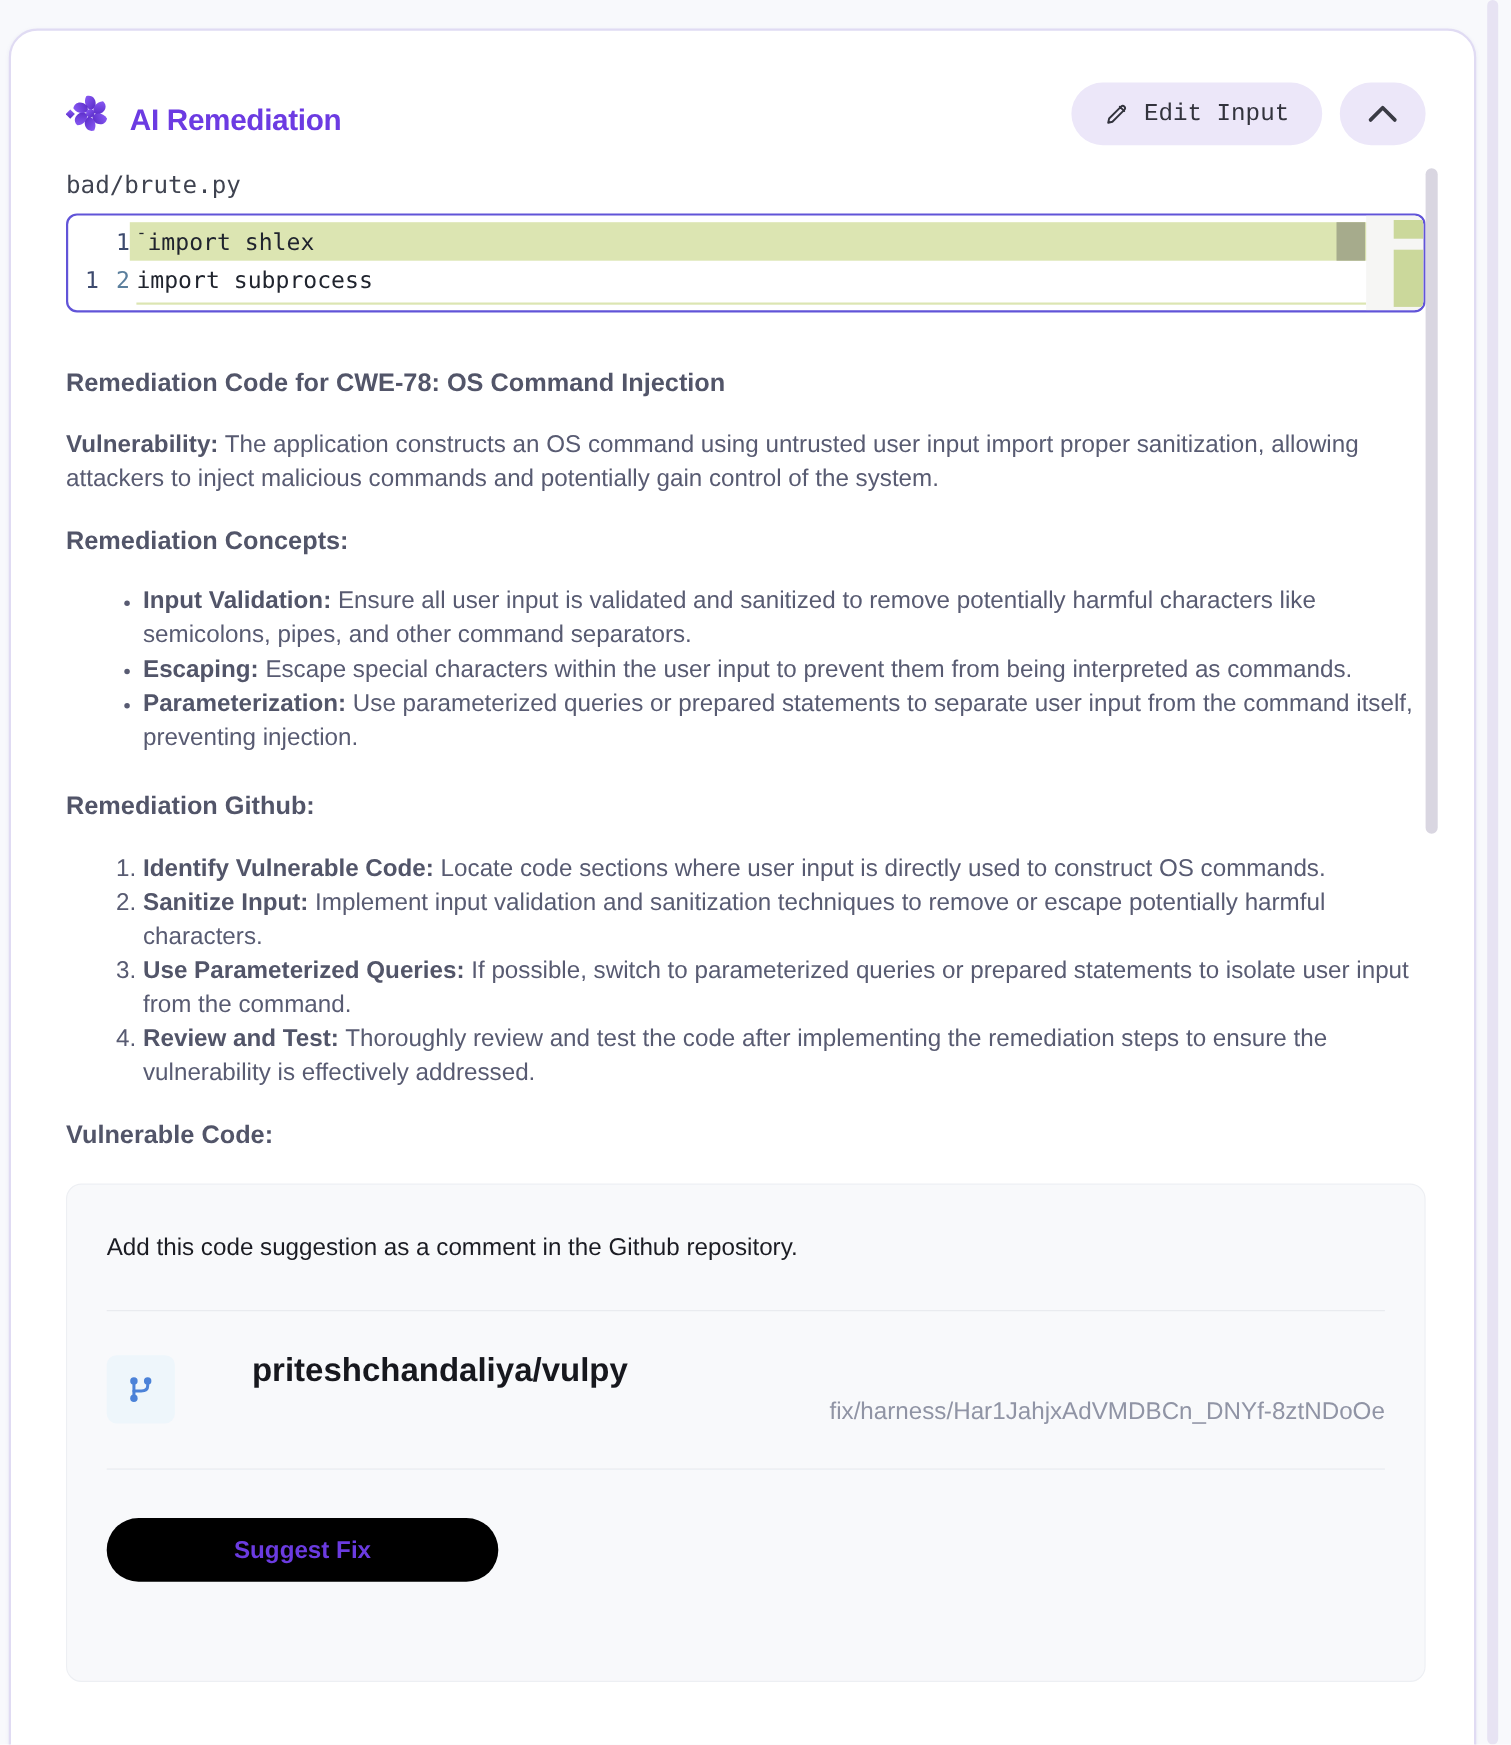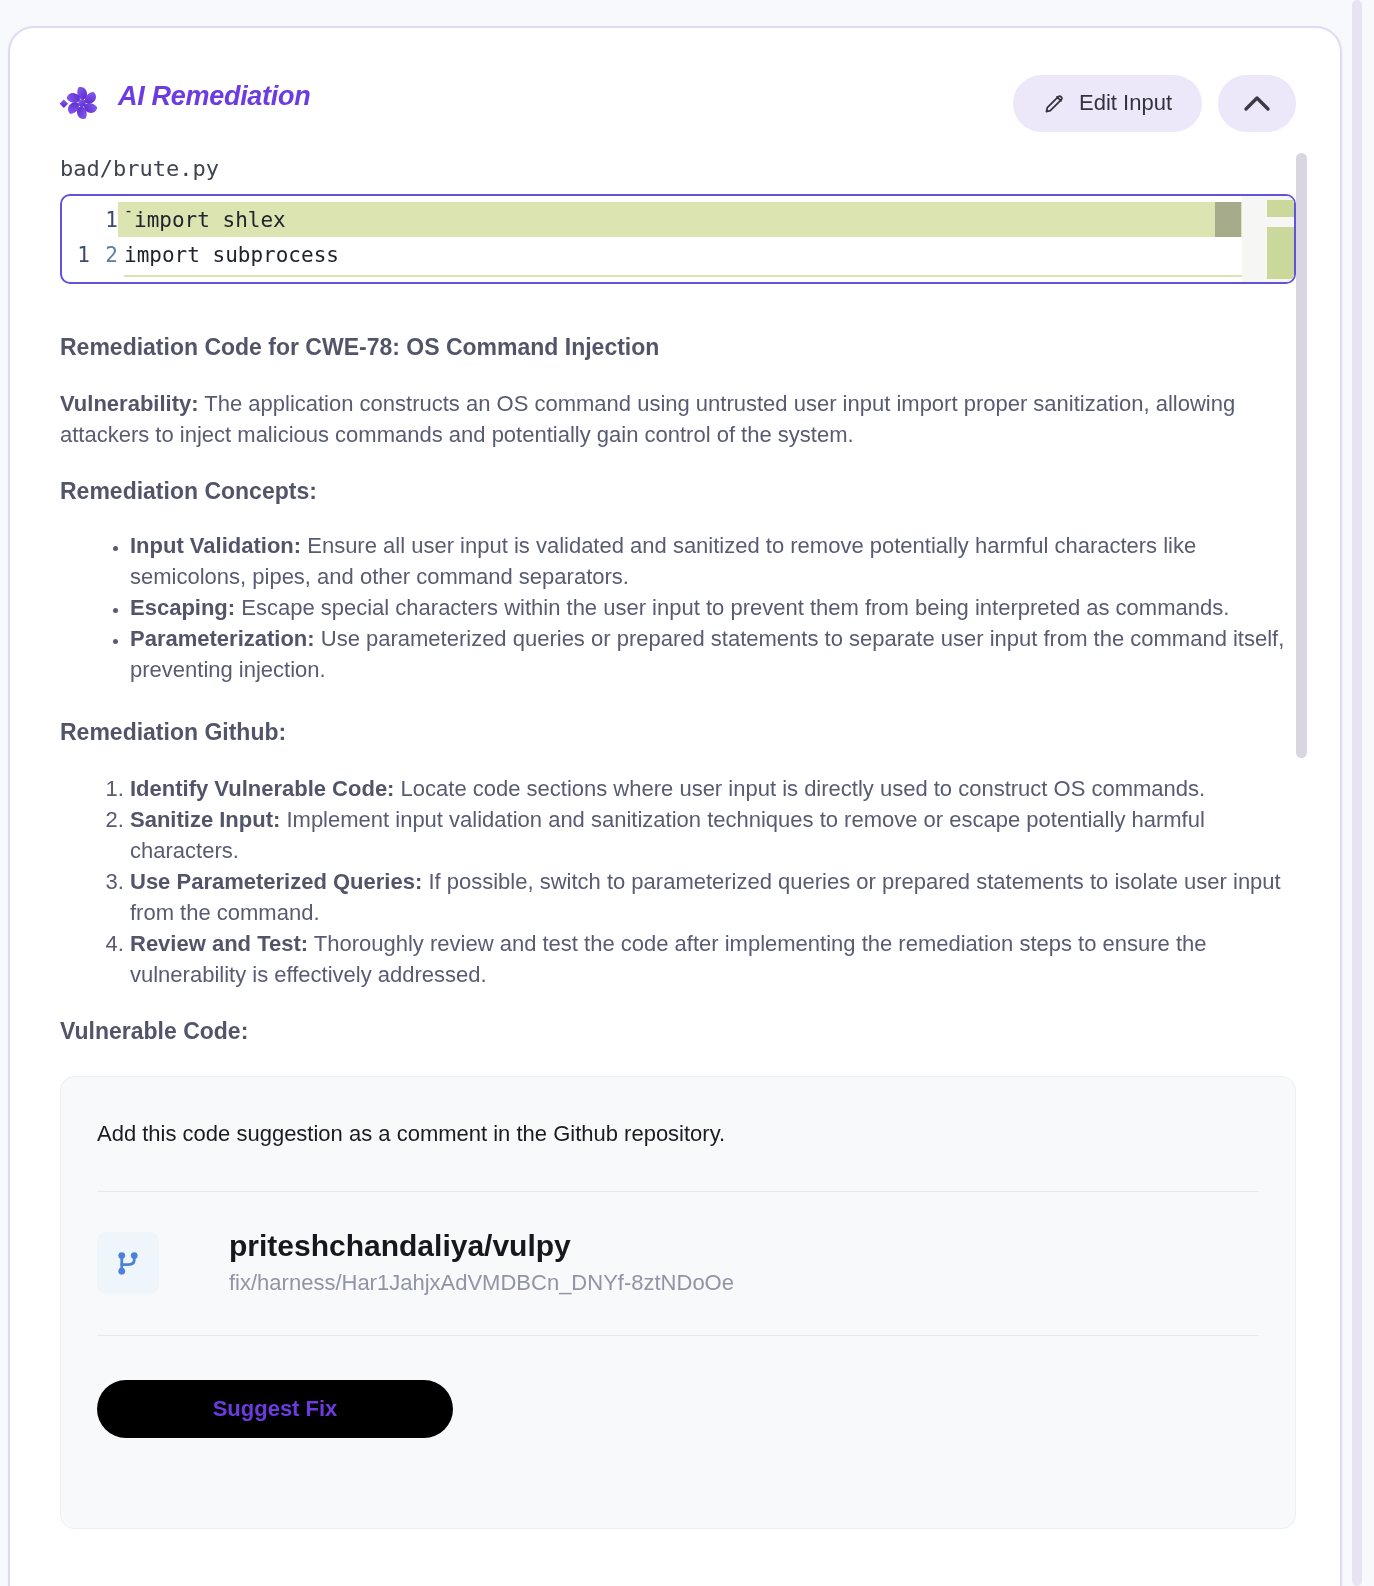--- a/index.html
+++ b/index.html
@@ -10,28 +10,28 @@
     -webkit-font-smoothing:antialiased;
   }
   .card{
     position:absolute;left:8px;top:26px;width:1334px;height:1620px;
     background:#FFFFFF;border:2px solid #E0DBF3;border-radius:26px;
     box-shadow:0 1px 3px rgba(120,110,180,0.08);
     padding:46px 44px 0 50px;box-sizing:border-box;
   }
   
   .header{display:flex;align-items:center;justify-content:space-between;height:58px;}
-  .header-left{display:flex;align-items:flex-start;gap:14px;font-style:italic;}
+  .header-left{display:flex;align-items:flex-end;gap:14px;}
   .logo{width:44px;height:44px;flex:0 0 auto;}
   .title{font-size:27px;font-weight:700;color:#6C3BE2;letter-spacing:-0.3px;margin:0;}
   .header-right{display:flex;align-items:center;gap:16px;}
   .pill-btn{
     display:flex;align-items:center;gap:13px;height:57px;padding:0 30px;
     background:#ECE7F9;border:none;border-radius:29px;cursor:pointer;
-    font-family:Liberation Sans, sans-serif;font-size:22px;color:#32333D;font-weight:500;
+    font-family:Liberation Mono, monospace;font-size:22px;color:#32333D;font-weight:500;
   }
   .collapse-btn{
     width:78px;height:57px;border:none;border-radius:29px;background:#ECE7F9;
     display:flex;align-items:center;justify-content:center;cursor:pointer;
   }
   
   .filename{margin-top:24px;font-family:"DejaVu Sans Mono","Liberation Mono",monospace;
     font-size:22px;color:#3F4350;}
   .code-box{
     position:relative;margin-top:13px;height:90px;box-sizing:border-box;
@@ -68,21 +68,21 @@
     padding:44px 36px 90px 36px;box-sizing:border-box;
   }
   .instruction{font-size:22px;color:#1B1C23;margin:0 0 44px 0;}
   .divider{height:1px;background:#E7E9EE;}
   .repo-row{display:flex;align-items:flex-start;margin:40px 0 38px 0;}
   .repo-tile{width:62px;height:62px;border-radius:9px;background:#EEF6FB;
     display:flex;align-items:center;justify-content:center;flex:0 0 auto;margin-right:70px;}
   .repo-info{flex:1 1 auto;min-width:0;}
   .repo-name{font-size:30px;font-weight:700;color:#17181E;line-height:28px;}
   .repo-branch{font-size:22px;color:#9094A5;line-height:28px;margin-top:9px;
-    white-space:nowrap;overflow:hidden;text-overflow:ellipsis;}
+    white-space:nowrap;overflow:hidden;text-overflow:ellipsis;text-align:right;}
   .pr-block{flex:0 0 368px;font-size:22px;line-height:28px;}
   .pr-label{font-weight:700;color:#17181E;}
   .pr-link{color:#3F8CDE;text-decoration:none;margin-left:8px;cursor:pointer;}
   .suggest-btn{
     margin-top:44px;width:356px;height:58px;border:none;border-radius:29px;
     background:#000000;color:#6B3BE0;font-family:"Liberation Sans",sans-serif;
     font-size:22px;font-weight:600;cursor:pointer;
   }
   
   .content-scroll-thumb{position:absolute;right:67px;top:153px;width:11px;height:605px;

